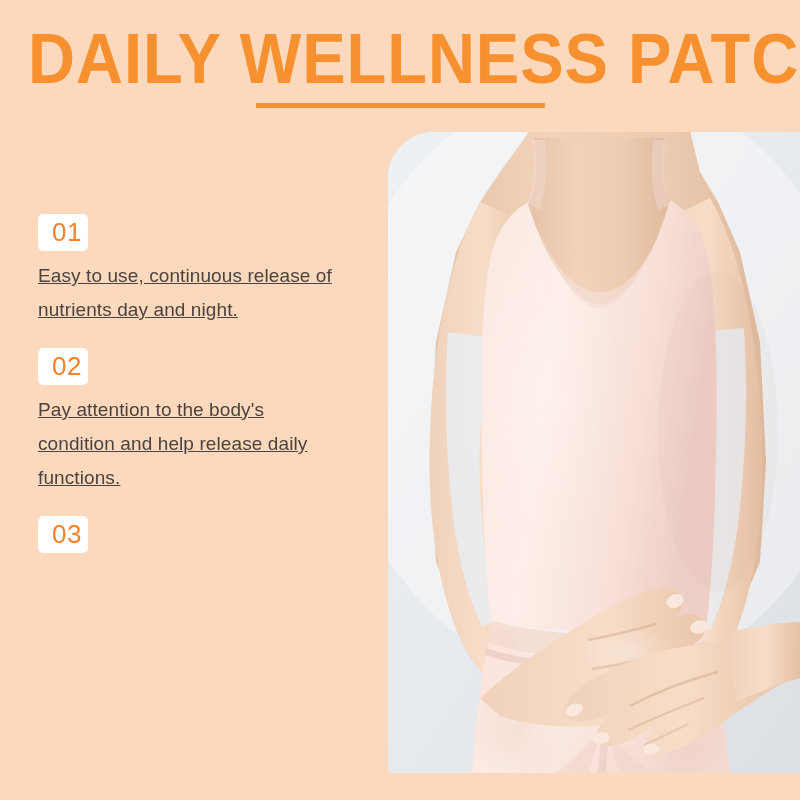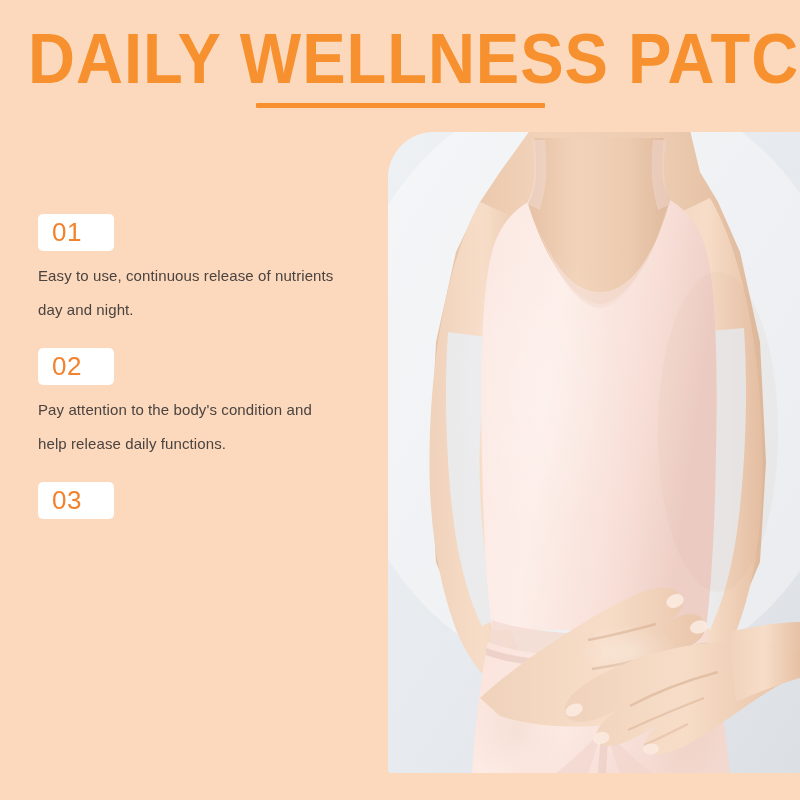--- a/index.html
+++ b/index.html
@@ -64,32 +64,33 @@
   }
   .feature-item.item-1 { margin-bottom: 21px; }
   .feature-item.item-2 { margin-bottom: 21px; }
   .feature-badge {
     display: inline-block;
     background: #ffffff;
     color: #f2822c;
     font-size: 26px;
     font-weight: normal;
     line-height: 26px;
-    padding: 5px 32px 6px 14px;
+    padding: 5px 6px 6px 14px;
     border-radius: 5px;
     letter-spacing: 0.5px;
     margin-bottom: 8px;
   }
   .feature-text {
-    font-size: 15px;
+    font-size: 19px;
     line-height: 34px;
     color: #4a4340;
     margin: 0;
     max-width: 300px;
     letter-spacing: 0.1px;
+    text-decoration: underline;
   }
 
   
   #photo-panel {
     position: absolute;
     left: 388px;
     top: 132px;
     width: 412px;
     height: 641px;
     border-top-left-radius: 46px;

